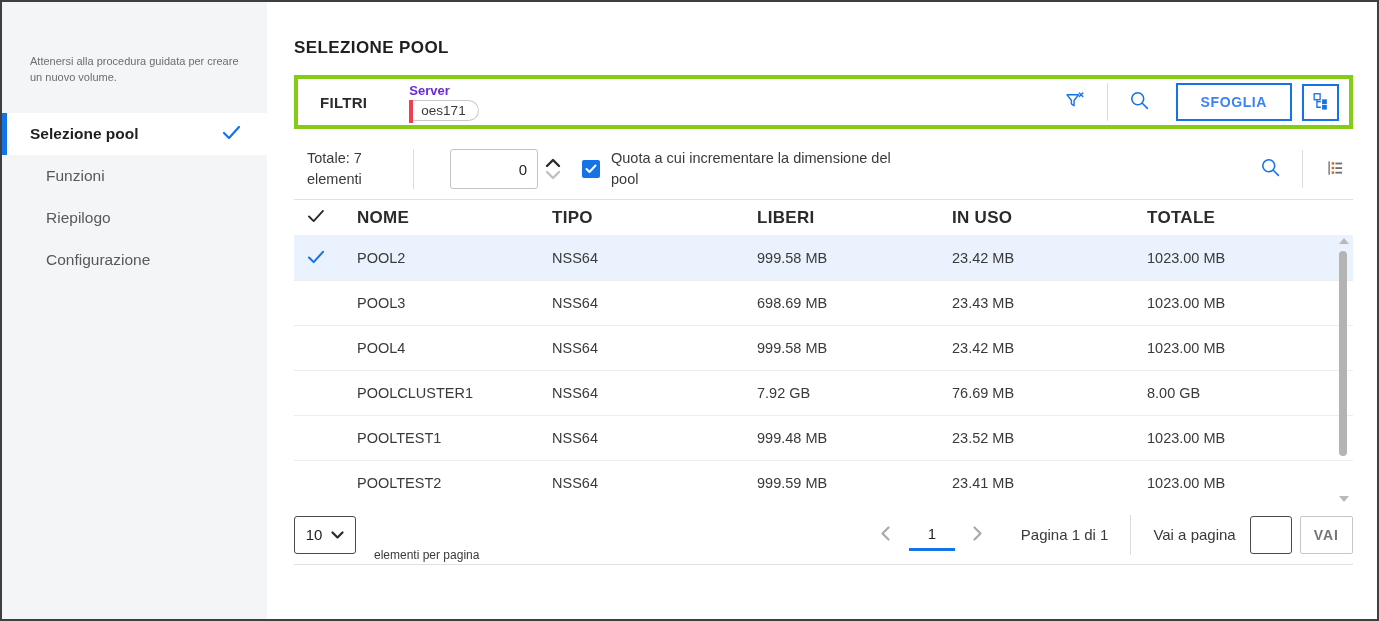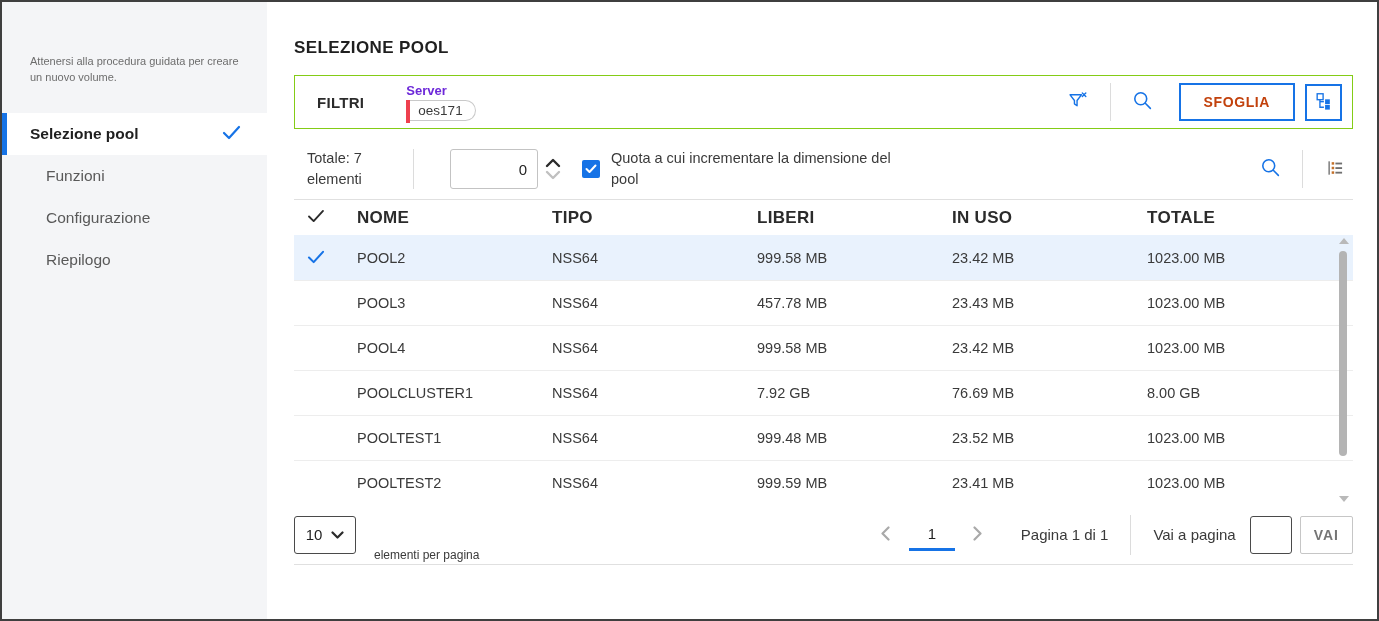--- a/index.html
+++ b/index.html
@@ -49,21 +49,21 @@
     padding:0 24px 0 27px; background:#fff; position:relative;
   }
   .page-title {
     margin-top:36px; font-size:17px; font-weight:bold;
     color:#1f1f1f; letter-spacing:0.4px;
   }
 
   
   .filter-bar {
     margin-top:17px; height:54px;
-    border:1px solid #84cc16;
+    border:4px solid #84cc16;
     display:flex; align-items:center;
   }
   .filter-label {
     font-size:15px; font-weight:bold; color:#2b2b2b;
     margin-left:22px; letter-spacing:0.3px;
   }
   .server-group { margin-left:42px; display:flex; flex-direction:column; }
   .server-label { font-size:13px; font-weight:bold; color:#6d28d9; margin-bottom:2px; }
   .server-chip {
     display:inline-flex; align-items:center;
@@ -76,21 +76,21 @@
     content:""; position:absolute; left:-4px; top:-1px;
     width:4px; height:23px; background:#ee404e;
   }
   .filter-actions { margin-left:auto; display:flex; align-items:center; }
   .icon-btn {
     width:36px; height:36px; display:flex; align-items:center;
     justify-content:center; cursor:pointer; background:none; border:none;
   }
   .v-div { width:1px; height:38px; background:#dcdcdc; margin:0 14px; }
   .btn-outline-blue {
-    border:2px solid #1673e6; color:#c2410c; background:#fff;
+    border:2px solid #1673e6; color:#3b82f6; background:#fff;
     font-weight:bold; font-size:14px; letter-spacing:0.6px;
     padding:9px 23px; cursor:pointer; margin:0 10px 0 18px;
     font-family:"Liberation Sans", sans-serif;
   }
   .tree-btn {
     width:37px; height:37px; border:2px solid #1673e6; background:#fff;
     display:flex; align-items:center; justify-content:center;
     cursor:pointer; margin-right:10px;
   }
 
@@ -201,24 +201,24 @@
         <span class="nav-check">
           <svg width="19" height="15" viewBox="0 0 19 15">
               <polyline points="2,8 7,13 17,2" fill="none" stroke="#1673e6" stroke-width="2.2" stroke-linecap="round" stroke-linejoin="round"></polyline>
             </svg>
         </span>
       </div>
       <div class="nav-item">
         <span>Funzioni</span>
       </div>
       <div class="nav-item">
+        <span>Riepilogo</span>
+      </div>
+      <div class="nav-item">
         <span>Configurazione</span>
-      </div>
-      <div class="nav-item">
-        <span>Riepilogo</span>
       </div>
     </nav>
   </aside>
 
   <section class="main">
     <h1 class="page-title">SELEZIONE POOL</h1>
 
     <div class="filter-bar">
       <span class="filter-label">FILTRI</span>
       <div class="server-group">
@@ -331,21 +331,21 @@
         <span>POOL2</span>
         <span>NSS64</span>
         <span>999.58 MB</span>
         <span>23.42 MB</span>
         <span>1023.00 MB</span>
       </div>
       <div class="t-row">
         <span></span>
         <span>POOL3</span>
         <span>NSS64</span>
-        <span>457.78 MB</span>
+        <span>698.69 MB</span>
         <span>23.43 MB</span>
         <span>1023.00 MB</span>
       </div>
       <div class="t-row">
         <span></span>
         <span>POOL4</span>
         <span>NSS64</span>
         <span>999.58 MB</span>
         <span>23.42 MB</span>
         <span>1023.00 MB</span>

